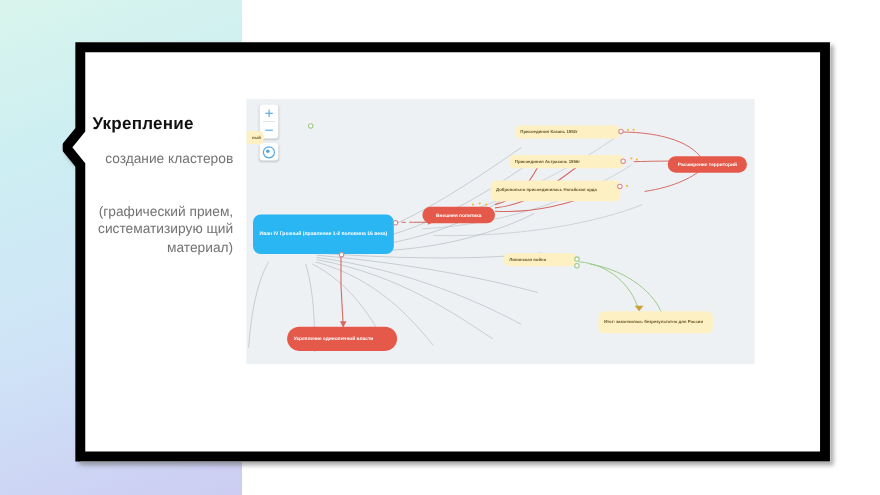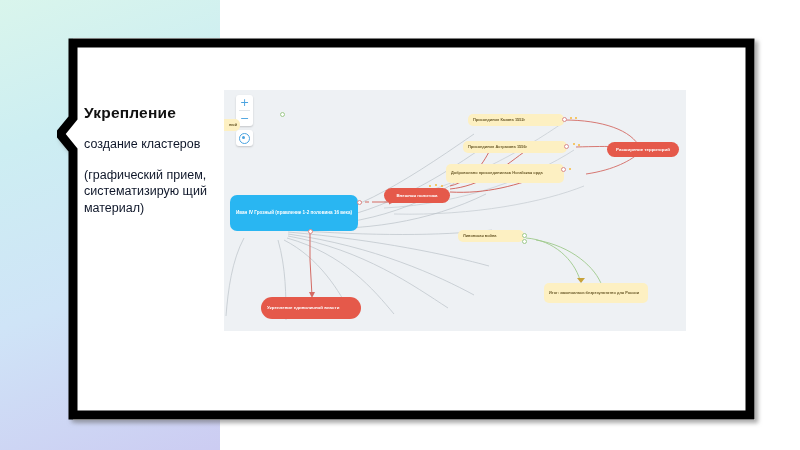--- a/index.html
+++ b/index.html
@@ -25,22 +25,22 @@
   #bubble svg{display:block;width:100%;height:100%;}
 
   
   #text-col{
     position:absolute;left:84px;top:104px;width:128px;
   }
   #heading{
     font-size:15.5px;font-weight:bold;color:#111;letter-spacing:.2px;
     margin:0 0 15px 0;line-height:1.1;
   }
-  .para{font-size:12.5px;color:#0f172a;line-height:1.32;margin:0;}
-  .para.second{margin-top:14px;}
+  .para{font-size:12.5px;color:#737373;line-height:1.32;margin:0;text-align:right;}
+  .para.second{margin-top:31px;}
 
   
   #shot{
     position:absolute;left:224px;top:90px;width:462px;height:241px;
     background:#eef1f4;overflow:hidden;
   }
   #edges{position:absolute;left:0;top:0;width:462px;height:241px;}
 
   
   #zoomctl{

